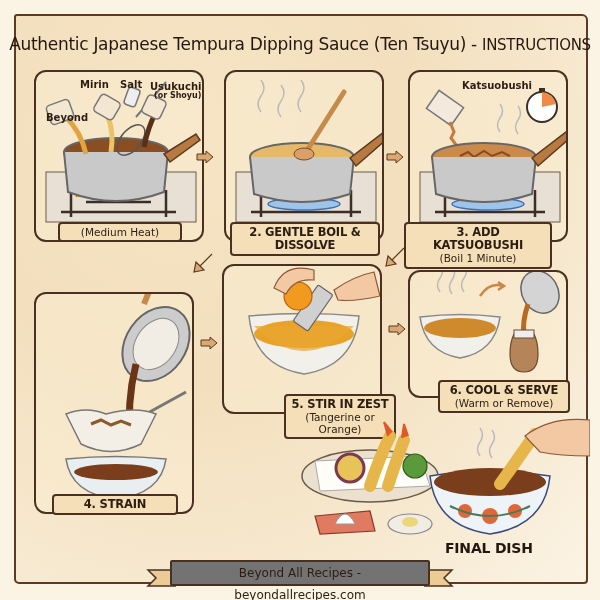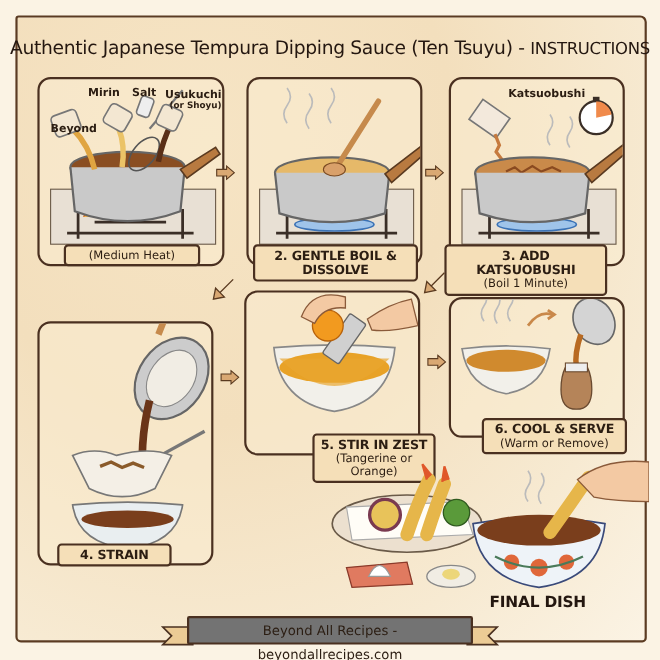--- a/index.html
+++ b/index.html
@@ -158,21 +158,21 @@
     <path d="M100 70 Q90 110 95 150" stroke="#6a3418" stroke-width="7" fill="none"></path>
 
     <line x1="110" y1="120" x2="150" y2="98" stroke="#777" stroke-width="3"></line>
     <path d="M30 120 Q50 112 70 120 Q100 112 120 120 L105 150 Q75 165 45 150 Z" fill="#f4efe6" stroke="#777" stroke-width="1.5"></path>
     <path d="M55 130 l10 -4 l10 5 l10 -4 l10 4" stroke="#8a5a2a" stroke-width="3" fill="none"></path>
 
     <path d="M30 165 Q80 160 130 165 Q125 200 80 205 Q35 200 30 165 Z" fill="#e9eef0" stroke="#777" stroke-width="1.5"></path>
     <ellipse cx="80" cy="178" rx="42" ry="8" fill="#7a3e1c"></ellipse>
   </svg>
 </div>
-<div class="label-box" style="left:52px; top:494px; width:104px;">
+<div class="label-box" style="left:52px; top:494px; width:126px;">
   <span class="label-main">4. STRAIN</span>
 </div>
 
 <svg class="arrow" style="left:200px; top:336px;" viewBox="0 0 18 14">
   <path d="M1 4 H10 V1 L17 7 L10 13 V10 H1 Z" fill="#d9a873" stroke="#5a3a20" stroke-width="1"></path>
 </svg>
 
 <div class="panel" style="left:222px; top:264px; width:160px; height:150px;">
   <svg width="156" height="146" viewBox="0 0 156 146">
     <path d="M25 50 Q80 45 135 50 Q130 100 80 108 Q30 100 25 50 Z" fill="#f2f0ea" stroke="#888" stroke-width="1.5"></path>

